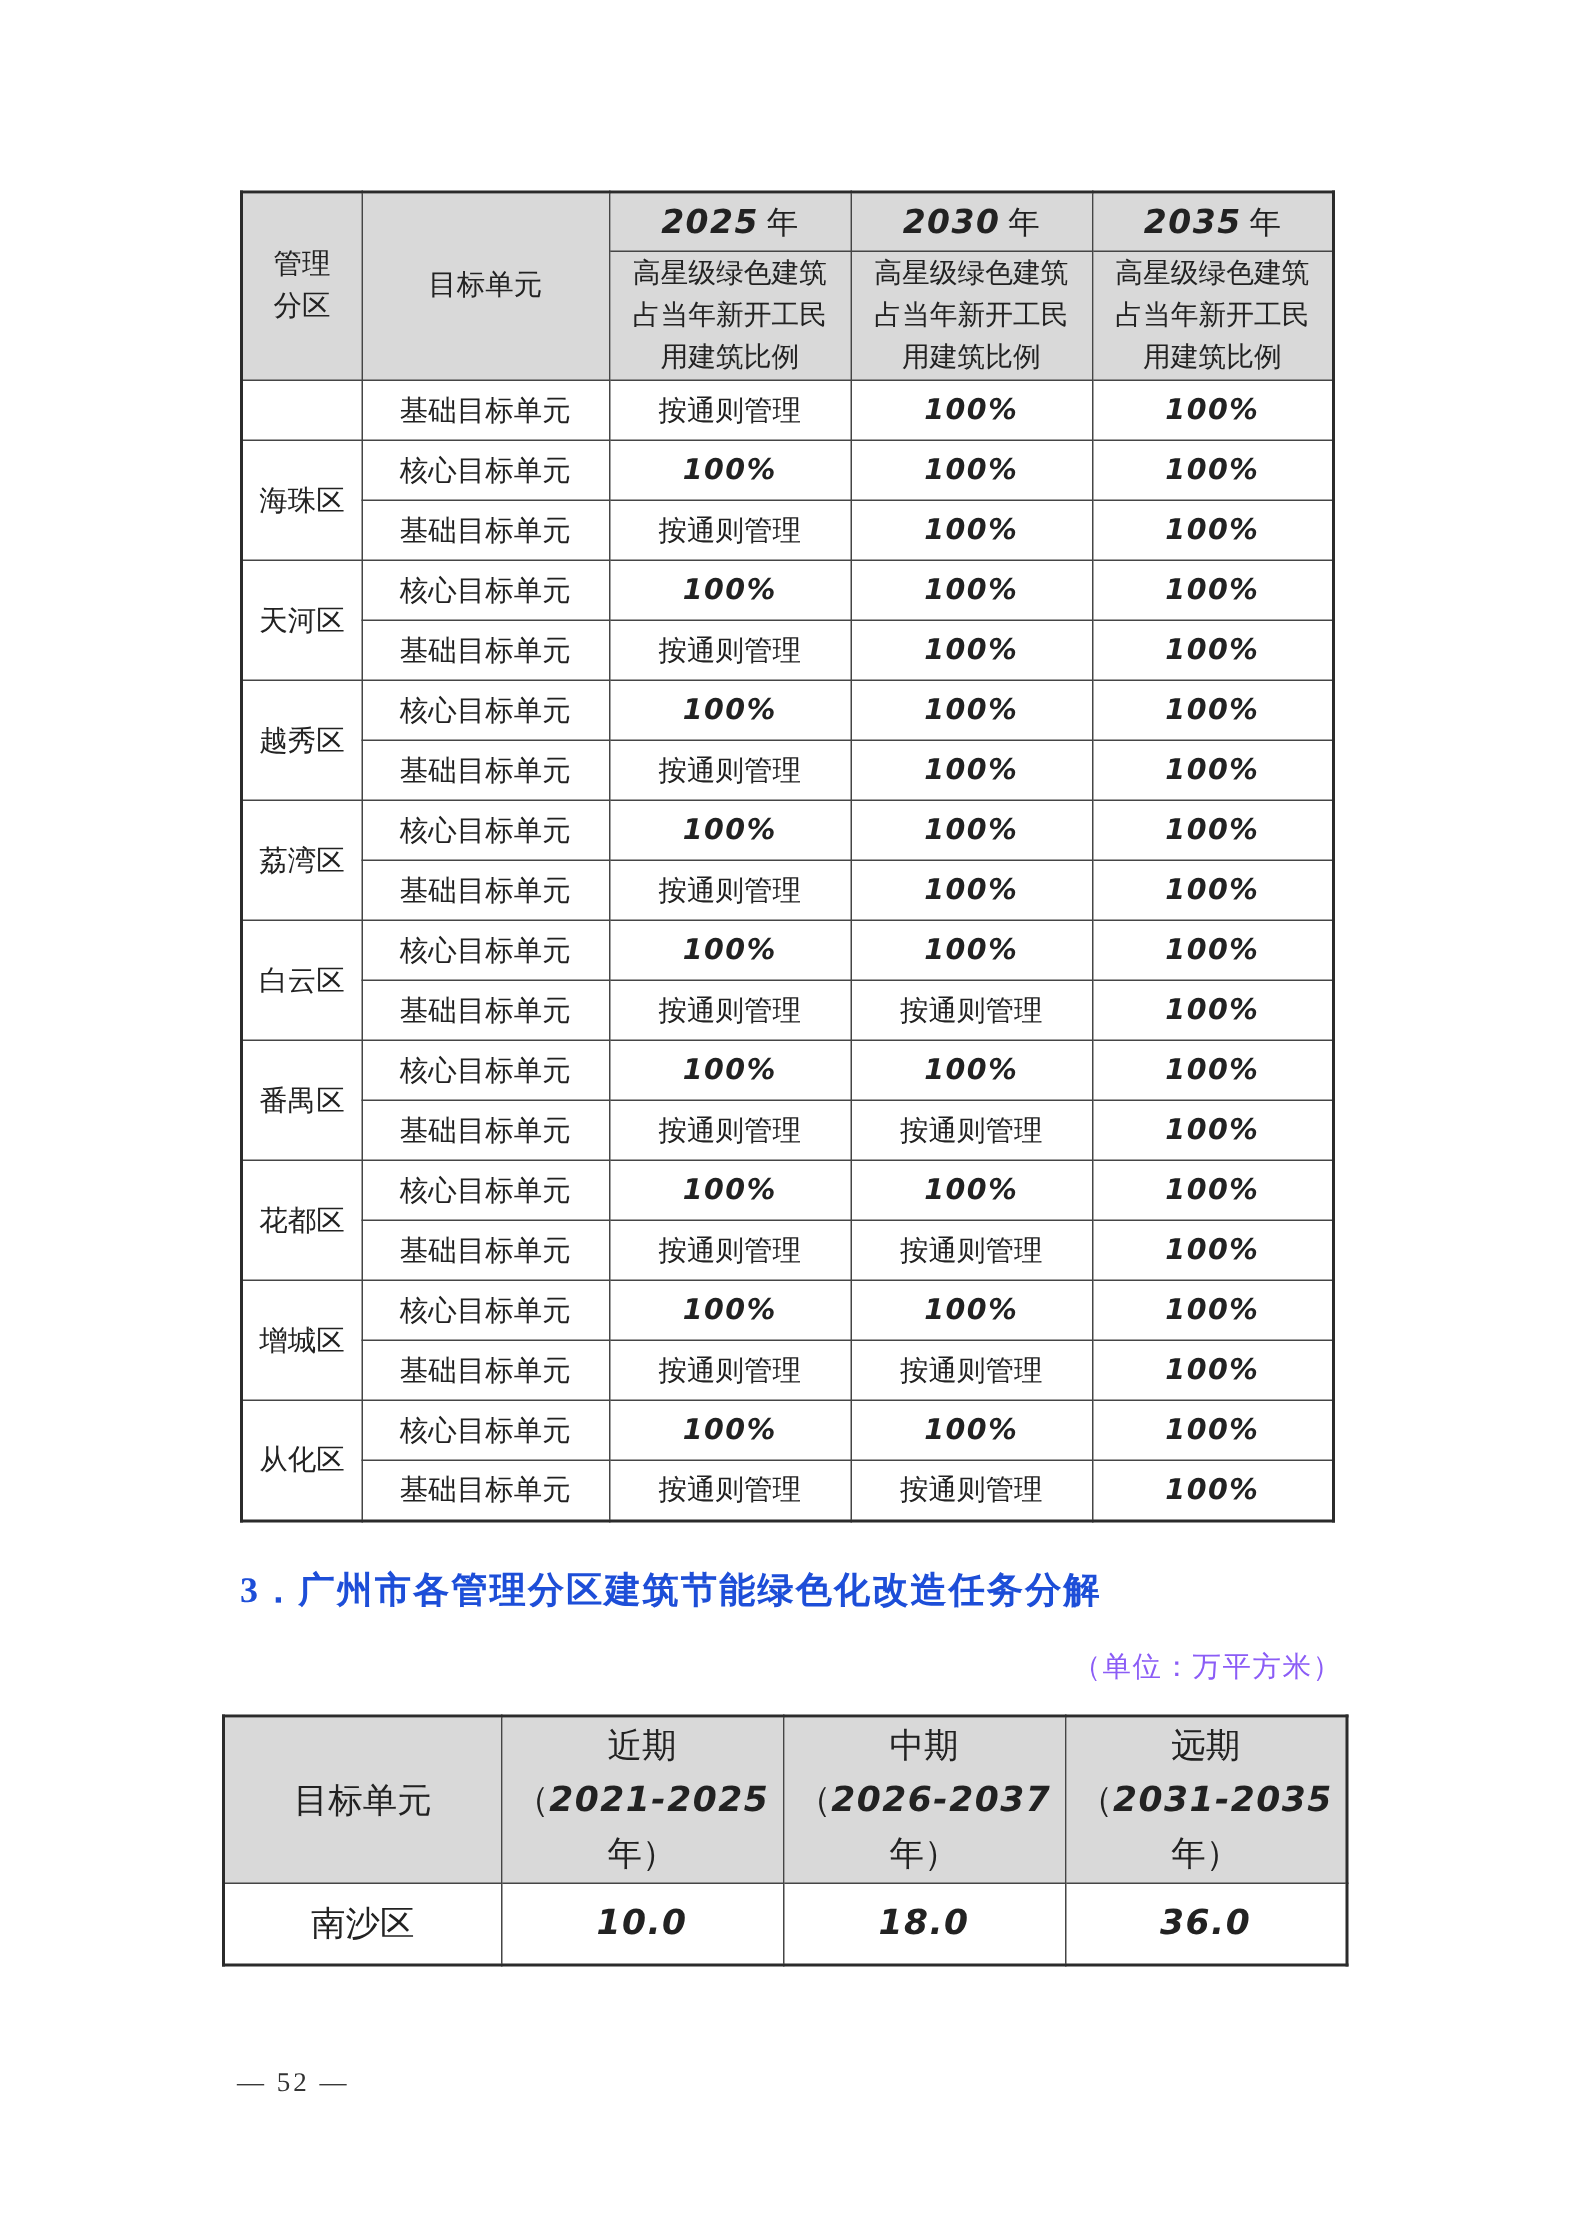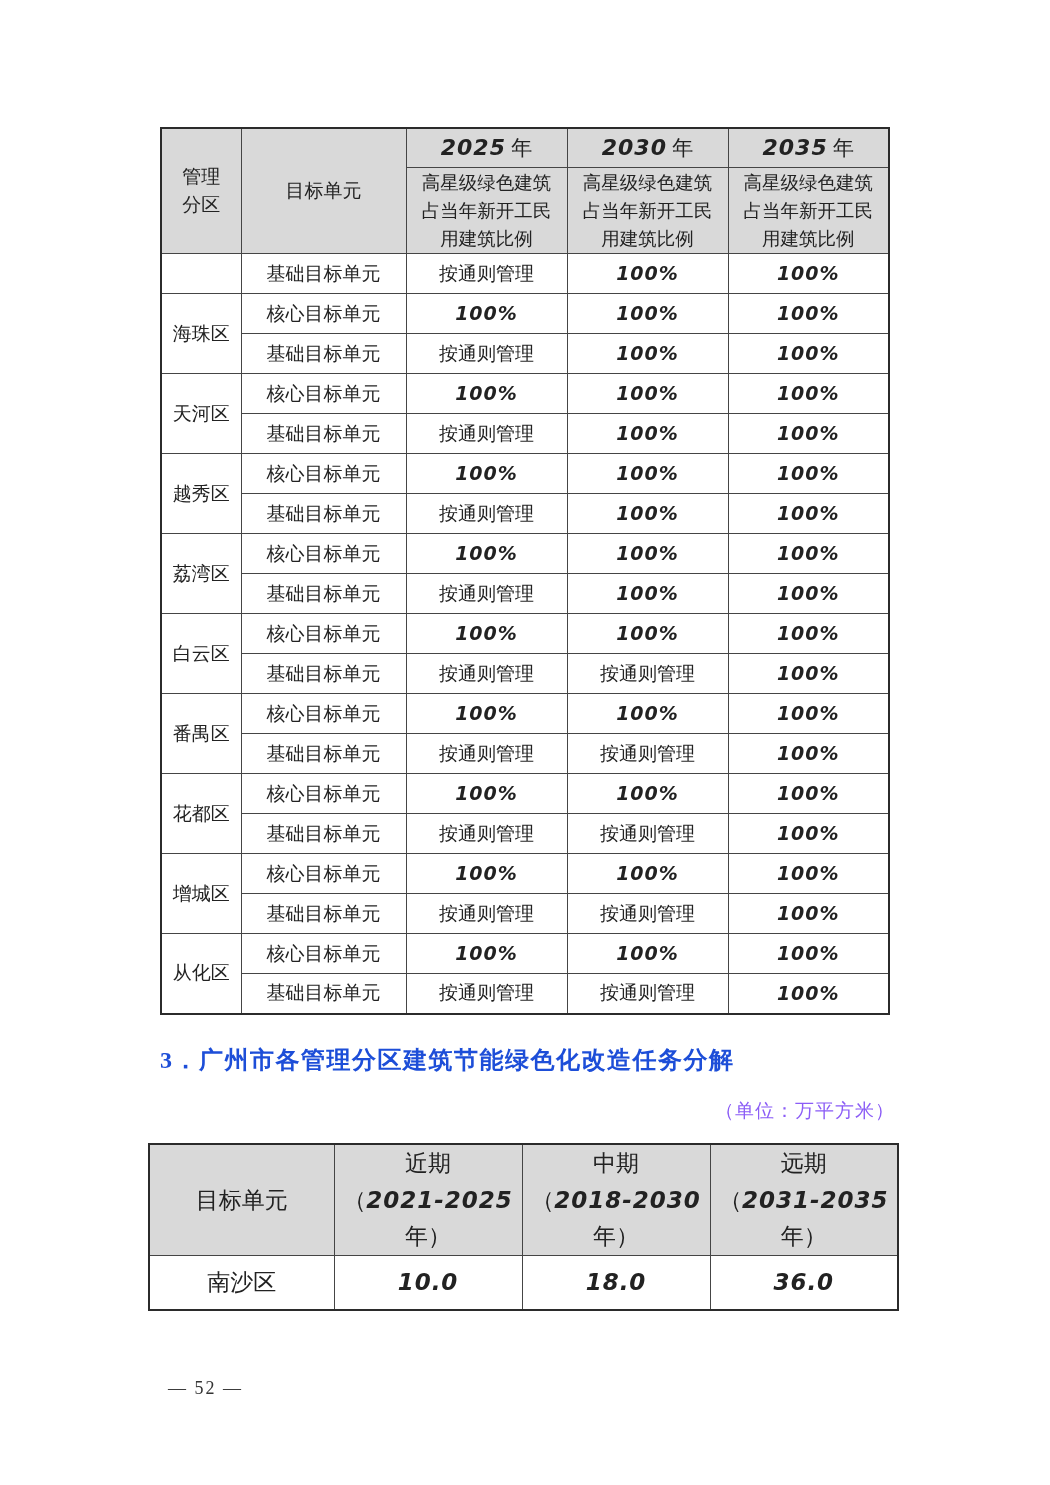--- a/index.html
+++ b/index.html
@@ -40,21 +40,21 @@
     font-size:19px;color:#8b5cf6;letter-spacing:1px;
   }
   
   #table2{left:148px;top:1143px;width:749px;}
   #table2 thead th{height:110px;font-size:23px;}
   #table2 .period-line{line-height:36px;}
   #table2 tbody tr{height:54px;}
   #table2 tbody td{font-size:23px;}
   
   #page-number{
-    position:absolute;left:168px;top:1378px;
+    position:absolute;left:158px;top:1378px;
     font-size:18px;color:#333333;letter-spacing:2px;
   }
 </style>
 </head>
 <body>
 
 <table id="table1" class="doc-table">
   <colgroup>
     <col style="width:80px">
       <col style="width:165px">
@@ -225,21 +225,21 @@
   <thead id="table2-head">
       <tr>
         <th>目标单元</th>
         <th>
           <div class="period-line">近期</div>
           <div class="period-line">（<span class="num">2021-2025</span></div>
           <div class="period-line">年）</div>
         </th>
         <th>
           <div class="period-line">中期</div>
-          <div class="period-line">（<span class="num">2018-2030</span></div>
+          <div class="period-line">（<span class="num">2026-2037</span></div>
           <div class="period-line">年）</div>
         </th>
         <th>
           <div class="period-line">远期</div>
           <div class="period-line">（<span class="num">2031-2035</span></div>
           <div class="period-line">年）</div>
         </th>
       </tr>
     </thead>
   <tbody id="table2-body">

